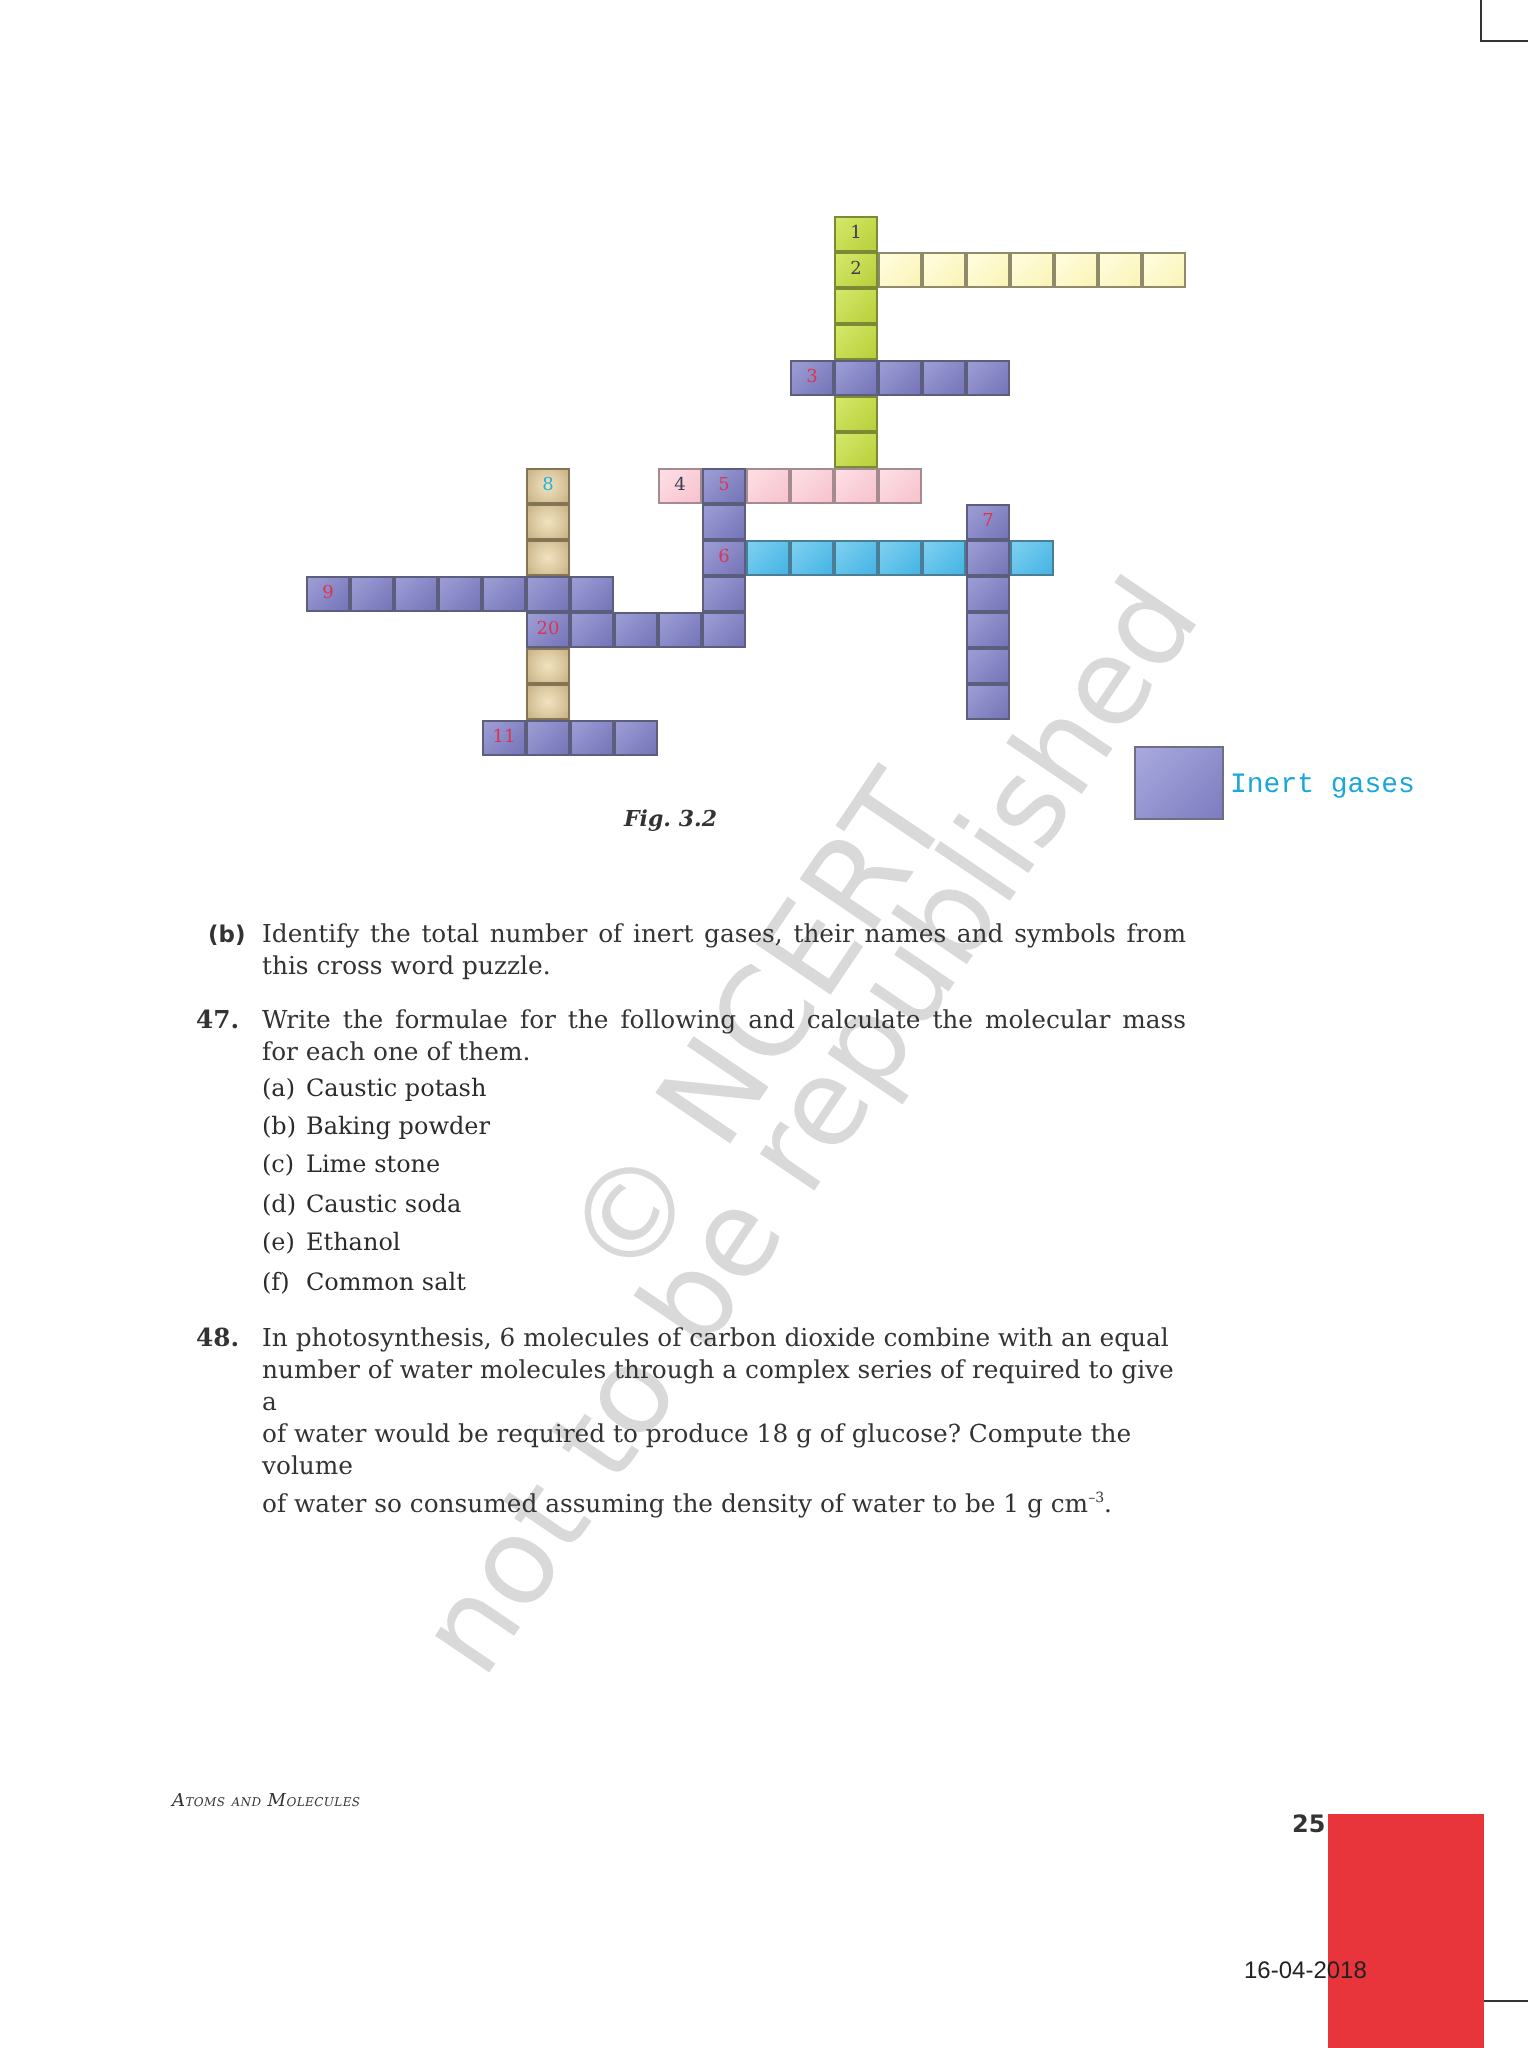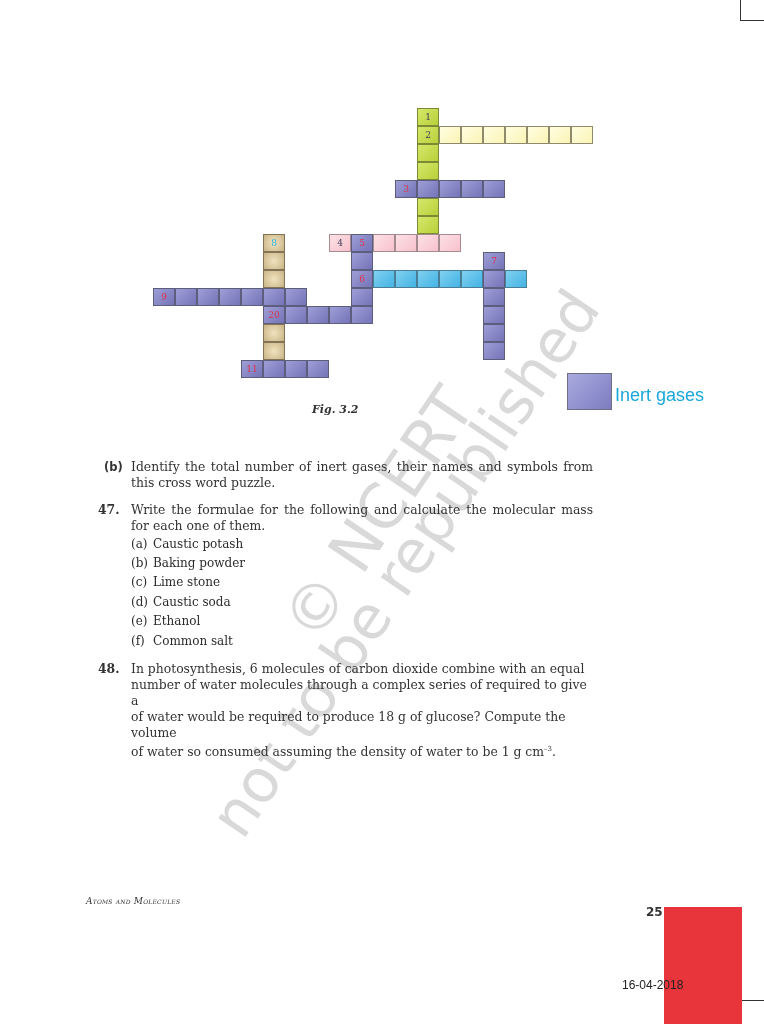--- a/index.html
+++ b/index.html
@@ -13,21 +13,21 @@
   .cell { position:absolute; width:22px; height:18px; box-sizing:border-box; border:1px solid #6f6f84; font-size:9px; font-family:"DejaVu Serif", serif; display:flex; align-items:center; justify-content:center; }
   .c-green { background:linear-gradient(135deg,#d6e86a,#b9cf3a); border-color:#7b8a35; color:#3c3c1a; }
   .c-yellow { background:linear-gradient(135deg,#fffde0,#fbf4b6); border-color:#8e8a6a; }
   .c-purple { background:linear-gradient(135deg,#9e9ed6,#7474b8); border-color:#5d5d7e; color:#e0324d; }
   .c-pink { background:linear-gradient(135deg,#fde0e6,#f7c2cc); border-color:#a58a90; color:#e0324d; }
   .c-blue { background:linear-gradient(135deg,#7fd0f0,#45b4e4); border-color:#4a7e96; }
   .c-tan { background:radial-gradient(circle at 50% 50%,#f1e3bf,#c9b387); border-color:#847456; color:#25b1e0; }
   .num-dark { color:#3b3b55; }
 
   #legend-swatch { position:absolute; left:567px; top:373px; width:45px; height:37px; box-sizing:border-box; border:1px solid #6f6f84; background:linear-gradient(135deg,#aaaadf,#7c7cc0); }
-  #legend-label { position:absolute; left:615px; top:385px; font-size:18px; color:#1aa7dc; font-family:Liberation Sans, sans-serif;text-align:center; }
+  #legend-label { position:absolute; left:615px; top:385px; font-size:14px; color:#1aa7dc; font-family:Liberation Mono, monospace;text-align:center; }
 
   #fig-caption { position:absolute; left:312px; top:403px; font-size:11px; font-weight:bold; font-style:italic; color:#333; }
 
   .q { position:absolute; left:0; width:764px; font-size:12.4px; line-height:16px; color:#333; }
   .qnum { position:absolute; font-weight:bold; }
   .qtext { position:absolute; left:131px; width:462px; text-align:justify; }
   .sub { position:absolute; left:131px; font-size:12px; }
   .sub .lbl { display:inline-block; width:22px; }
 
   #footer-title { position:absolute; left:86px; top:896px; font-size:9px; font-style:italic; font-variant:small-caps; color:#333; letter-spacing:0.2px; }

